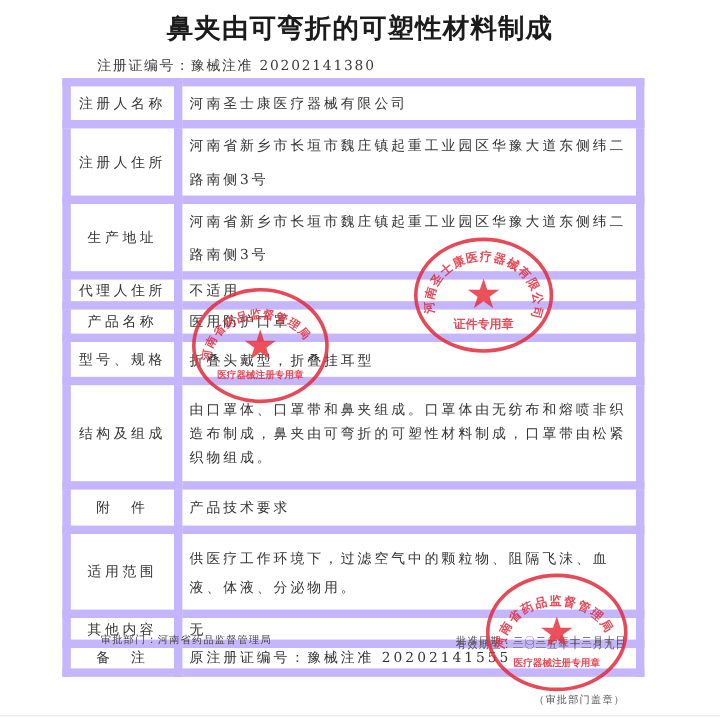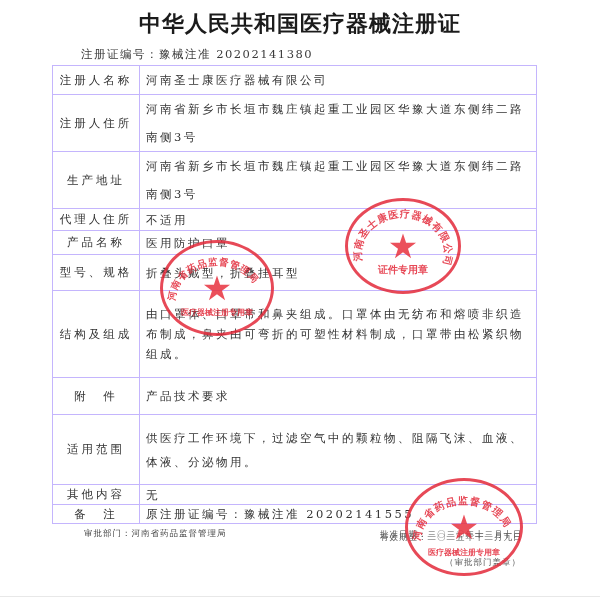--- a/index.html
+++ b/index.html
@@ -4,34 +4,34 @@
   <style>
     html, body { margin:0; padding:0; background:#ffffff; }
     body { width:600px; height:600px; position:relative; overflow:hidden;
            font-family:"DejaVu Serif","Liberation Serif",serif; color:#2a2a2a; }
     .title { position:absolute; top:9px; left:0; width:600px; text-align:center;
              font-size:22px; font-weight:bold; letter-spacing:1px; color:#1b1b1b;
              font-family:"DejaVu Serif",serif; }
     .regno { position:absolute; top:47px; left:81px; font-size:11.5px; color:#3a3a3a; letter-spacing:1.5px; }
     table.cert { position:absolute; top:65px; left:52px; width:485px; border-collapse:collapse;
                  font-size:11.5px; color:#333; }
-    table.cert td { border:1px solid #c4b5fd; padding:0 6px; vertical-align:middle; letter-spacing:2.5px; }
+    table.cert td { border:7px solid #c4b5fd; padding:0 6px; vertical-align:middle; letter-spacing:2.5px; }
     table.cert td.lbl { width:86px; text-align:center; letter-spacing:3px; padding:0; }
     table.cert td.val { line-height:28px; }
     .footer-left { position:absolute; top:528px; left:84px; font-size:8.5px; color:#444; letter-spacing:1px; }
     .footer-right { position:absolute; left:380px; font-size:8.5px; color:#555; letter-spacing:1px;text-align:right; }
     .seal { position:absolute; border-radius:50%; border:3px solid #e32a3a; opacity:0.85; }
     .seal .star { position:absolute; color:#e8323f; font-size:34px; line-height:34px; left:50%; top:50%; transform:translate(-50%,-50%); }
     .seal .arc { position:absolute; left:0; top:0; width:100%; height:100%; }
     .bottom-line { position:absolute; left:0; top:596px; width:600px; height:1px; background:#e8e8e8; }
   </style>
 </head>
 <body>
 
-<div class="title">中华人民共和国医疗器械注册证</div>
+<div class="title">鼻夹由可弯折的可塑性材料制成</div>
 
 <div class="regno">
   <span>注册证编号：</span><span>豫械注准 20202141380</span>
 </div>
 
 <table class="cert">
   <tbody>
       <tr style="height:27px">
     <td class="lbl">注册人名称</td>
     <td class="val">河南圣士康医疗器械有限公司</td>
@@ -75,21 +75,21 @@
   <tr style="height:19px">
     <td class="lbl">备　注</td>
     <td class="val" style="line-height:17px">原注册证编号：豫械注准 20202141555</td>
   </tr>
 </tbody>
   </table>
 
 <div class="footer-left">审批部门：河南省药品监督管理局</div>
 <div class="footer-right" style="top:529px">批准日期：二〇二〇年十二月十日</div>
 <div class="footer-right" style="top:532px">有效期至：二〇二五年十二月九日</div>
-<div class="footer-right" style="top:557px; left:445px">（审批部门盖章）</div>
+<div class="footer-right" style="top:578px; left:445px">（审批部门盖章）</div>
 
 <div class="seal" style="left:345px; top:198px; width:110px; height:90px;">
   <svg class="arc" viewBox="0 0 110 90">
     <defs>
         <path id="arcA" d="M 14 60 A 42 36 0 1 1 96 60"></path>
       </defs>
     <text font-size="10" fill="#e32a3a" font-weight="bold" font-family="DejaVu Sans, sans-serif" letter-spacing="1"><textPath href="#arcA">河南圣士康医疗器械有限公司</textPath></text>
   </svg>
   <span class="star">★</span>
   <div style="position:absolute; left:0; width:100%; top:62px; text-align:center; font-size:10px; font-weight:bold; color:#e32a3a; font-family:Liberation Serif, serif;">证件专用章</div>

